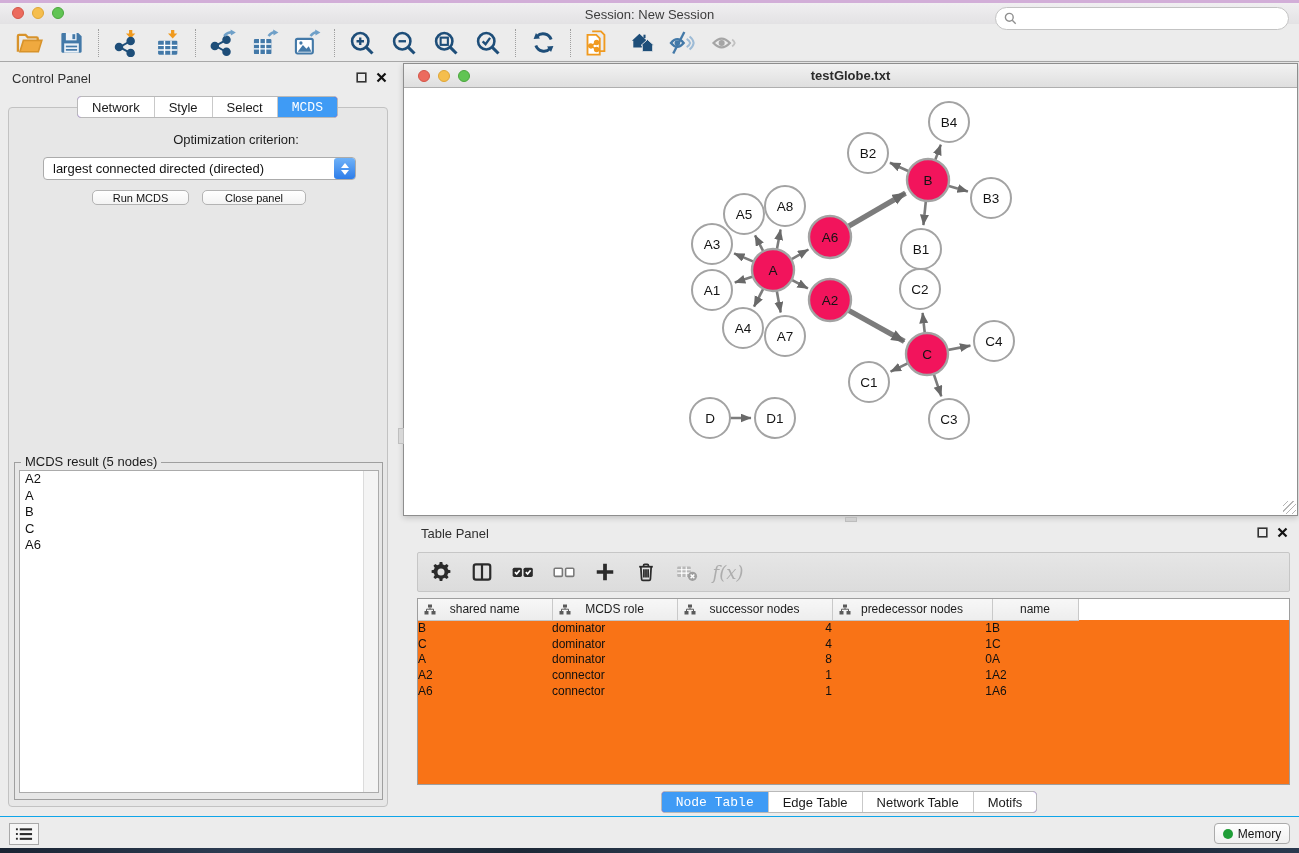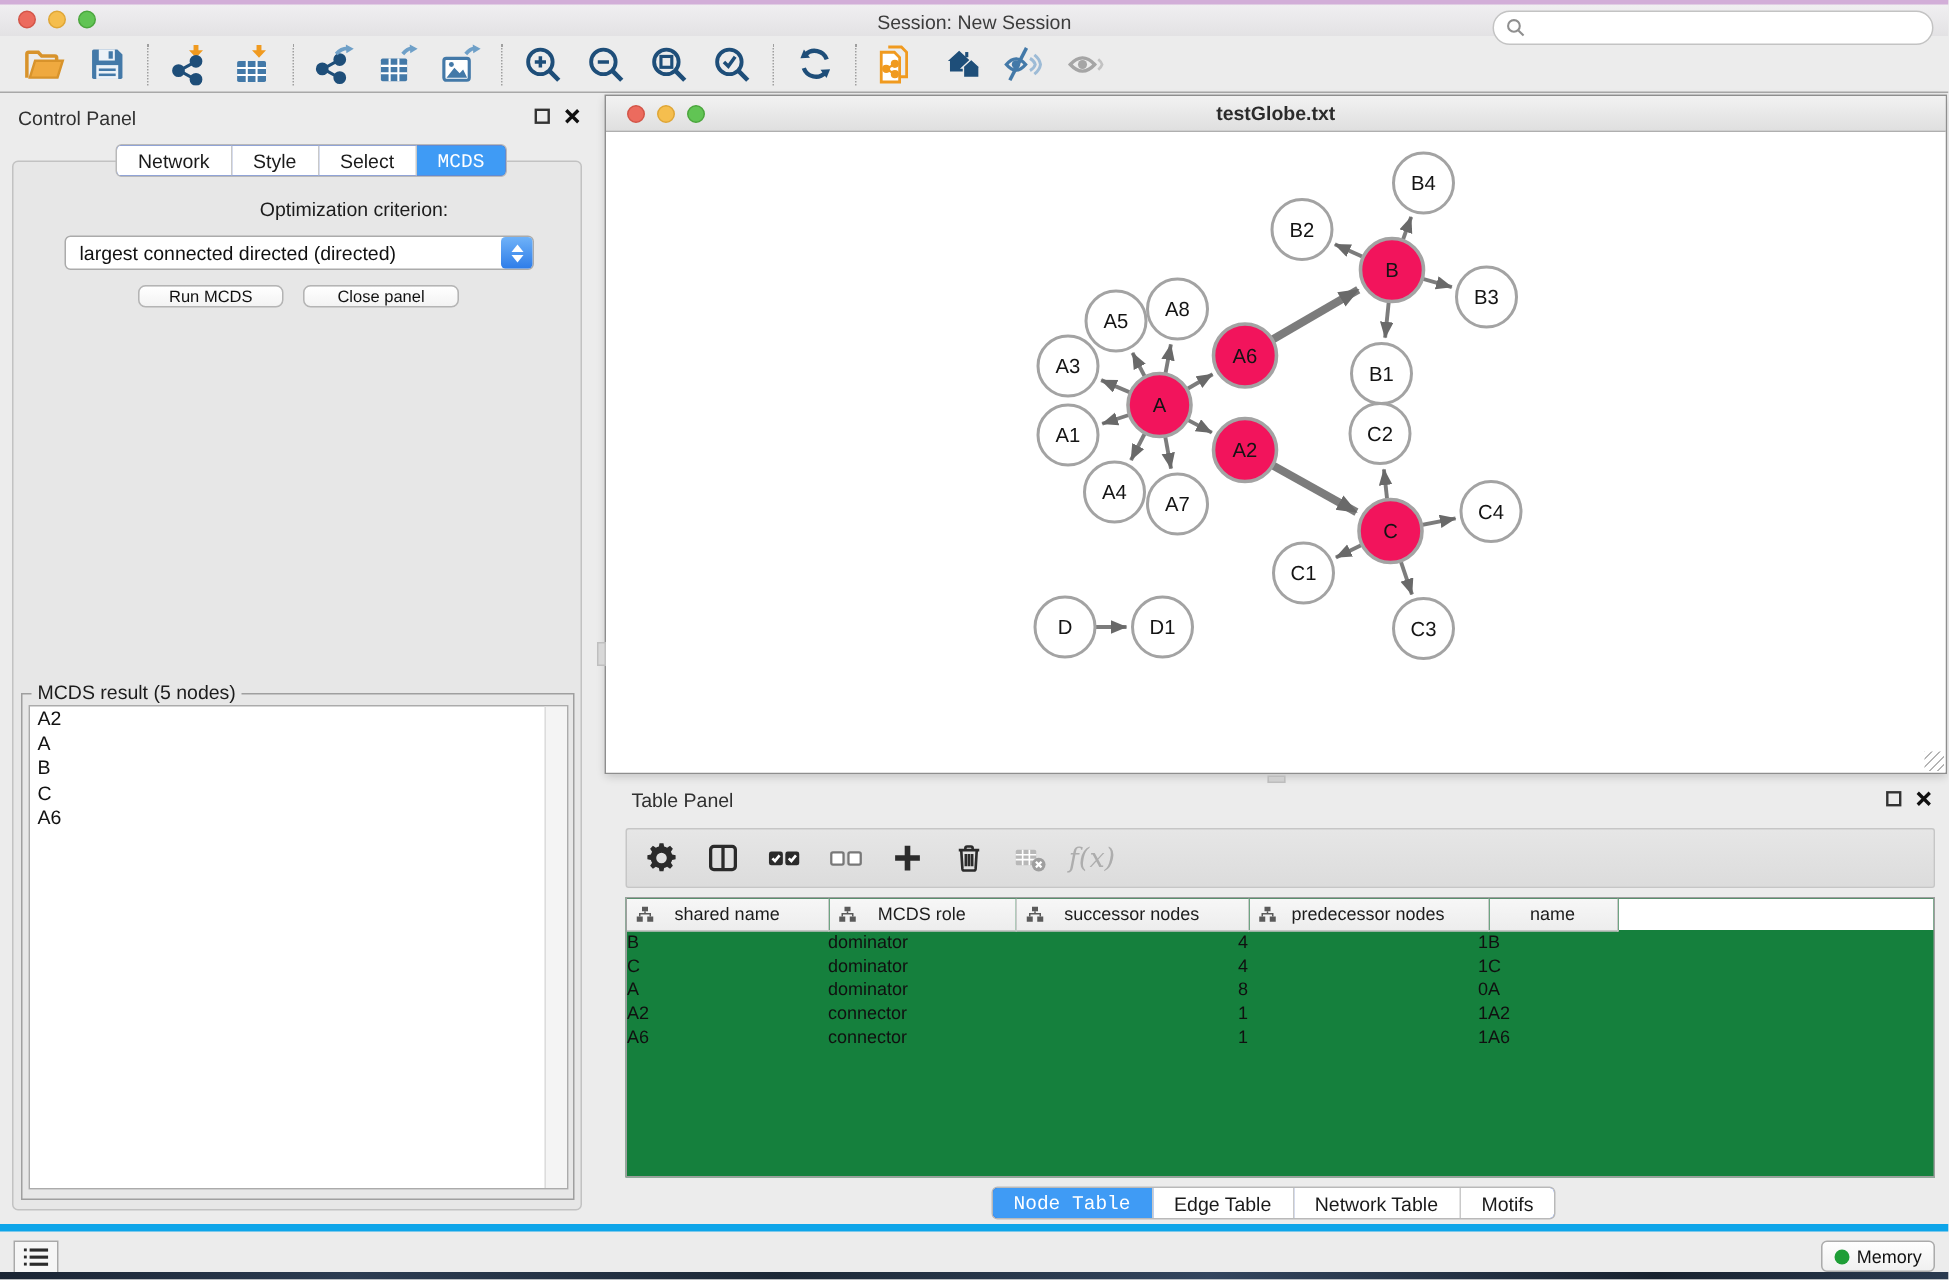--- a/index.html
+++ b/index.html
@@ -25,21 +25,21 @@
   .tb-sep { width:1px; height:28px; margin:0 6px; border-left:1px dotted #9F9F9F; }
   .searchbox { position:absolute; right:10px; top:7px; width:294px; height:23px;
     background:#FFFFFF; border:1px solid #C3C3C3; border-radius:12px; display:flex; align-items:center; padding:0 8px; }
   .searchbox input { border:none; outline:none; flex:1; font-size:12px; background:transparent; margin-left:6px; }
 
   
   .cp-title { position:absolute; left:12px; top:71px; font-size:13px; color:#303030; }
   .win-btns { position:absolute; display:flex; gap:9px; align-items:center; }
   .cp-panel { position:absolute; left:8px; top:107px; width:380px; height:700px;
     background:#E7E7E7; border:1px solid #C2C2C2; border-radius:4px; }
-  .seg-tabs { position:absolute; display:flex; height:22px; border:1px solid #B9B9B9; border-radius:4px; overflow:hidden; background:#1d4ed8; }
+  .seg-tabs { position:absolute; display:flex; height:22px; border:1px solid #B9B9B9; border-radius:4px; overflow:hidden; background:#6d28d9; }
   .seg { font-size:13px; color:#1A1A1A; background:#FFFFFF; padding:0 14px; display:flex; align-items:center; border-right:1px solid #C9C9C9; }
   .seg:last-child { border-right:none; }
   .seg.active { background:#3F9BF5; color:#FFFFFF;font-family:Liberation Mono, monospace; }
   .cp-tabs { left:77px; top:96px; }
   .opt-label { position:absolute; left:8px; top:132px; width:456px; text-align:center; font-size:13px; color:#1C1C1C; }
   .selectbox { position:absolute; left:43px; top:157px; width:313px; height:23px; background:#FFF;
     border:1px solid #ABABAB; border-radius:4px; display:flex; align-items:center; }
   .selectbox .sel-text { flex:1; font-size:13px; color:#111; padding-left:9px; white-space:nowrap; overflow:hidden; }
   .stepper { width:21px; height:21px; margin-right:0px; border-radius:3px;
     background:linear-gradient(#6FB2F8,#2E7DE9); display:flex; flex-direction:column; align-items:center; justify-content:center; gap:2px; }
@@ -65,33 +65,33 @@
   .split-v { position:absolute; left:398px; top:428px; width:6px; height:16px; background:#D8D8D8; border:1px solid #BFBFBF; }
   .split-h { position:absolute; left:845px; top:517px; width:12px; height:5px; background:#CFCFCF; border:1px solid #BDBDBD; }
 
   
   .tp-title { position:absolute; left:421px; top:526px; font-size:13px; color:#303030; }
   .tp-toolbar { position:absolute; left:417px; top:552px; width:873px; height:40px;
     background:linear-gradient(#E6E6E6,#DCDCDC); border:1px solid #C6C6C6; border-radius:2px;
     display:flex; align-items:center; gap:15px; padding-left:10px; }
   .tp-tbtn { width:26px; height:30px; display:flex; align-items:center; justify-content:center; background:none; border:none; }
   .fx-label { font-size:18px; font-style:italic; font-family:"DejaVu Serif", serif; color:#ADADAD; }
-  .tp-tablewrap { position:absolute; left:417px; top:598px; width:873px; height:187px; background:#15803d; border:1px solid #9E9E9E; overflow:hidden; }
+  .tp-tablewrap { position:absolute; left:417px; top:598px; width:873px; height:187px; background:#f97316; border:1px solid #9E9E9E; overflow:hidden; }
   table.datatable { border-collapse:collapse; table-layout:fixed; width:100%; }
   table.datatable th { position:relative; height:21px; background:linear-gradient(#F7F7F7,#EDEDED);
     border-bottom:1px solid #C4C4C4; border-right:1px solid #C9C9C9; font-size:12px; font-weight:normal; color:#1C1C1C; text-align:center; }
   table.datatable th.filler { background:#FFF; border:none; }
   table.datatable th .colicon { position:absolute; left:6px; top:5px; }
   table.datatable td { height:15.7px; font-size:12px; color:#101010; padding:0; white-space:nowrap; overflow:hidden; }
   td.al { padding-left:11px; text-align:left; }
   td.ar { padding-right:18px; text-align:right; }
   .tp-tabs { position:absolute; left:408px; top:791px; width:882px; display:flex; justify-content:center; }
 
   
-  .statusbar { position:absolute; left:0; top:816px; width:1299px; height:32px; background:#ECECEC; border-top:5px solid #0ea5e9; }
+  .statusbar { position:absolute; left:0; top:816px; width:1299px; height:32px; background:#ECECEC; border-top:1px solid #0ea5e9; }
   .list-btn { position:absolute; left:9px; top:6px; width:30px; height:22px; background:#F6F6F6; border:1px solid #A9A9A9; display:flex; align-items:center; justify-content:center; }
   .memory-btn { position:absolute; right:9px; top:6px; width:76px; height:21px; background:linear-gradient(#FEFEFE,#F0F0F0);
     border:1px solid #ABABAB; border-radius:4px; display:flex; align-items:center; justify-content:center; gap:5px; font-size:12px; color:#111; }
   .memory-dot { width:10px; height:10px; border-radius:50%; background:#1F9E37; }
   .desktop-strip { position:absolute; left:0; top:848px; width:1299px; height:5px;
     background:linear-gradient(90deg,#1A2433,#2C3C52 18%,#1C2836 40%,#33455E 62%,#18222F 85%,#2A3A50); }
 </style>
 </head>
 <body>
 

